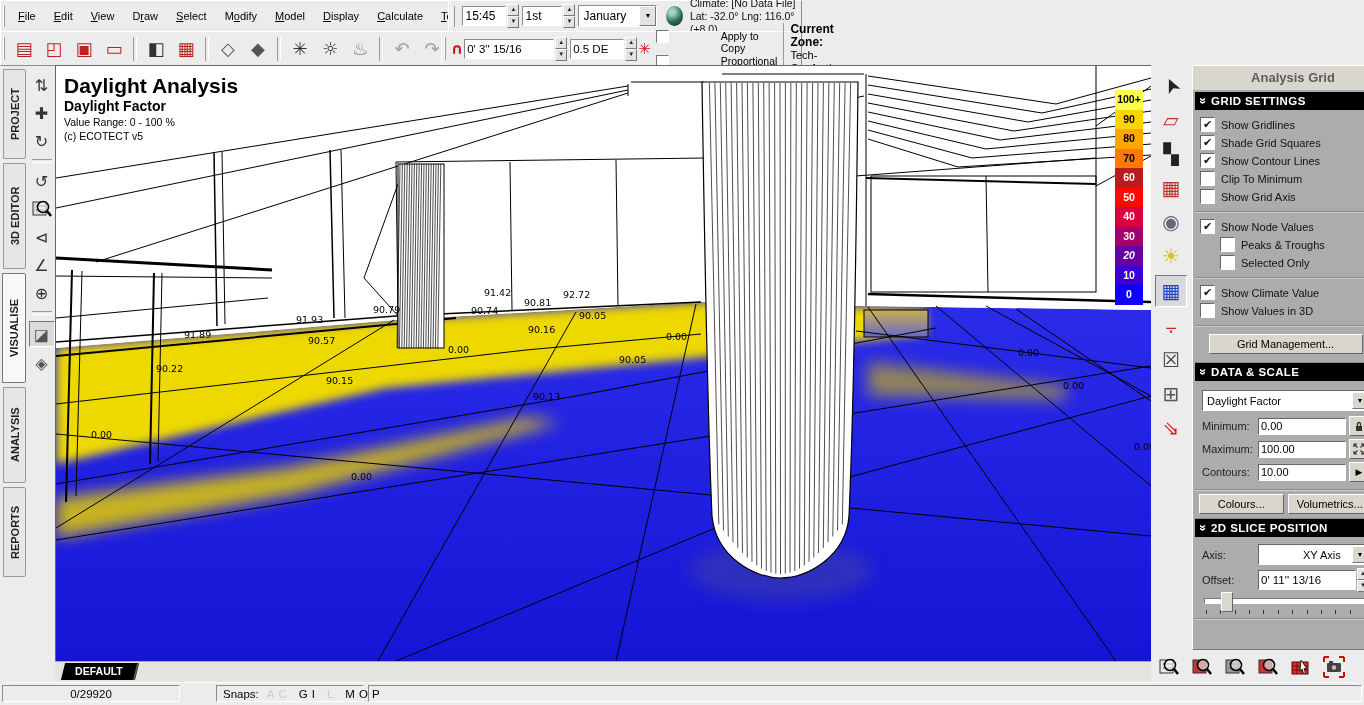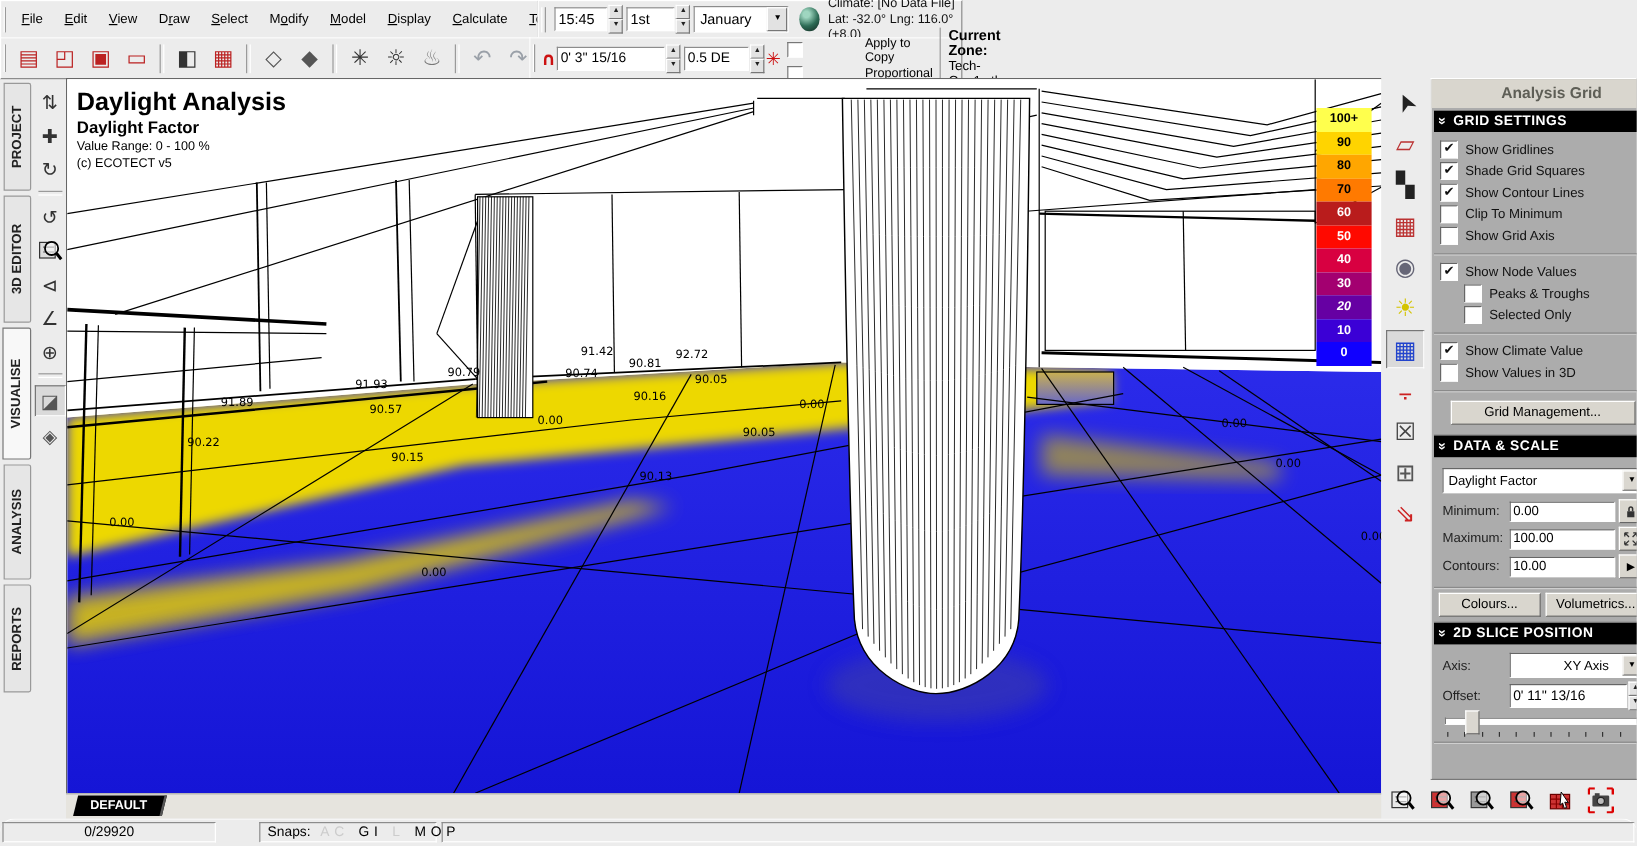--- a/index.html
+++ b/index.html
@@ -25,21 +25,21 @@
   
   #tool-panel-1{position:absolute;left:0;top:31px;width:440px;height:33px;display:flex;align-items:center;}
   #tool-panel-2{position:absolute;left:441px;top:31px;width:359px;height:33px;display:flex;align-items:center;}
   .tbtn{width:28px;height:26px;display:flex;align-items:center;justify-content:center;margin:0 1px;cursor:default;}
   .tbtn .glyph{font-size:18px;font-family:"DejaVu Sans",sans-serif;display:inline-block;}
   .tbtn.small{width:24px;height:24px;}
   .tbtn.small .glyph{font-size:15px;}
   .tbtn.pressed{background:#DADADA;border:1px solid;border-color:#777 #fff #fff #777;}
   .sep{width:2px;height:24px;border-left:1px solid #9a9a9a;border-right:1px solid #fff;margin:0 4px;}
   .tinput{height:18px;background:#fff;border:1px solid;border-color:#8C8C8C #FFF #FFF #8C8C8C;font:11.5px "Liberation Sans",sans-serif;padding:0 2px;overflow:hidden;white-space:nowrap;display:flex;align-items:center;}
-  .cbrow{display:flex;align-items:center;font-size:10.5px;margin:1px 0;gap:48px;}
+  .cbrow{display:flex;font-size:10.5px;margin:1px 0;gap:48px;}
   .cbox{width:11px;height:11px;background:#fff;border:1px solid;border-color:#777 #fff #fff #777;margin-right:4px;font-size:9px;line-height:10px;text-align:center;color:#000;flex:none;}
   #zone-block{border-left:1px solid #9a9a9a;padding-left:6px;margin-left:6px;line-height:13px;}
   #zone-block .zl{font-size:12px;font-weight:bold;}
   #zone-block .zv{font-size:11px;}
   
   #tabstrip{position:absolute;left:0;top:65px;width:28px;height:616px;}
   .vtab{writing-mode:vertical-rl;transform:rotate(180deg);text-align:center;font-size:11px;font-weight:bold;color:#222;
         width:21px;margin:4px 2px 0 3px;background:#E6E6E6;border:1px solid #999;border-radius:2px 0 0 2px;
         display:flex;align-items:center;justify-content:center;cursor:default;}
   .vtab.active{background:#F8F8F8;border-color:#777;width:22px;margin-left:2px;}
@@ -47,21 +47,21 @@
   #toolcol{position:absolute;left:28px;top:65px;width:27px;height:616px;display:flex;flex-direction:column;align-items:center;padding-top:6px;box-sizing:border-box;}
   #toolcol .tbtn{width:24px;height:24px;margin:2px 0;}
   #toolcol .tbtn .glyph{font-size:16px;}
   #toolcol .hsep{width:20px;height:2px;border-top:1px solid #9a9a9a;border-bottom:1px solid #fff;margin:4px 0;}
   
   #viewport{position:absolute;left:55px;top:65px;width:1095px;height:595px;background:#fff;border-top:1px solid #666;border-left:1px solid #666;box-sizing:content-box;}
   #vp-title{position:absolute;left:8px;top:8px;pointer-events:none;}
   #vp-title .t1{font-size:21px;font-weight:bold;line-height:24px;}
   #vp-title .t2{font-size:14px;font-weight:bold;line-height:17px;}
   #vp-title .t3,#vp-title .t4{font-size:10.5px;line-height:14px;}
-  #legend{position:absolute;right:8px;top:24px;width:46px;}
+  #legend{position:absolute;right:8px;top:24px;width:28px;}
   .leg{height:19.5px;font-size:10.5px;font-weight:bold;text-align:center;line-height:19.5px;}
   #vpbottom{position:absolute;left:55px;top:661px;width:1096px;height:20px;background:#E6E4DE;border-top:1px solid #aaa;}
   #default-tab{position:absolute;left:8px;top:1px;background:#000;color:#fff;font-size:10.5px;font-weight:bold;
                padding:2px 12px 3px 12px;transform:skewX(-14deg);border-right:2px solid #555;}
   #default-tab span{display:inline-block;transform:skewX(14deg);}
   
   #righttools{position:absolute;left:1150px;top:65px;width:42px;height:585px;display:flex;flex-direction:column;align-items:center;padding-top:4px;box-sizing:border-box;}
   #righttools .tbtn{width:30px;height:30px;margin:2px 0;}
   #righttools .tbtn .glyph{font-size:20px;}
   #rb-tools{position:absolute;left:1152px;top:650px;width:212px;height:34px;display:flex;align-items:center;}

